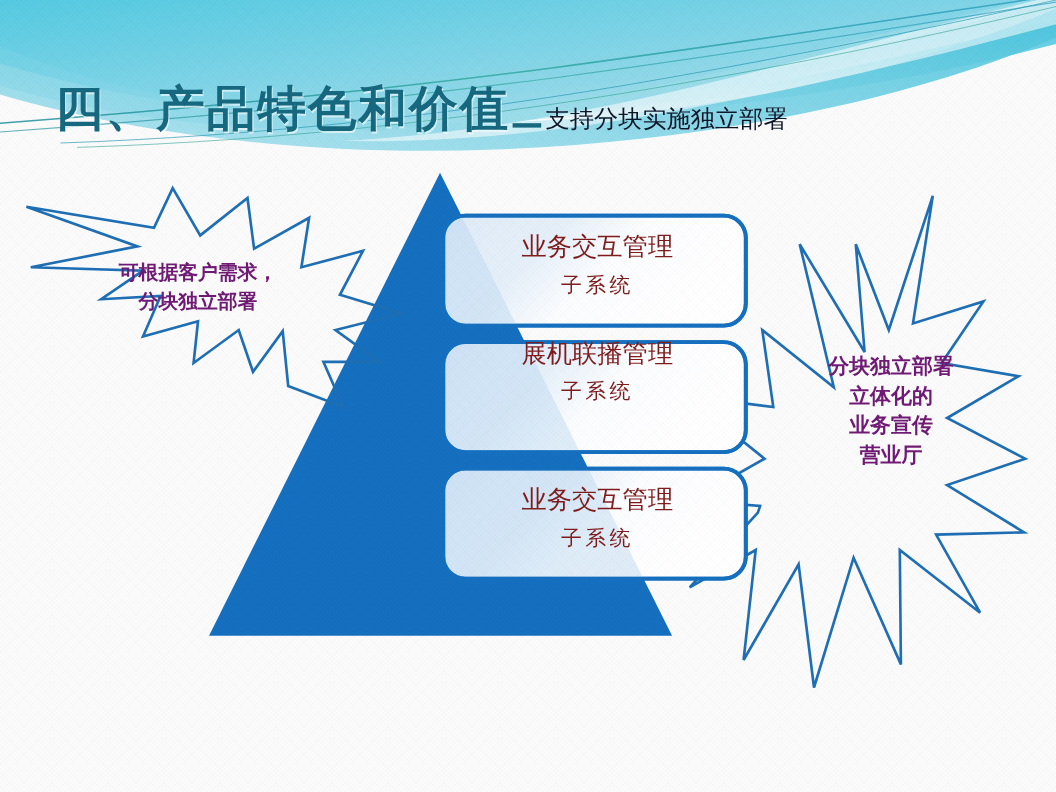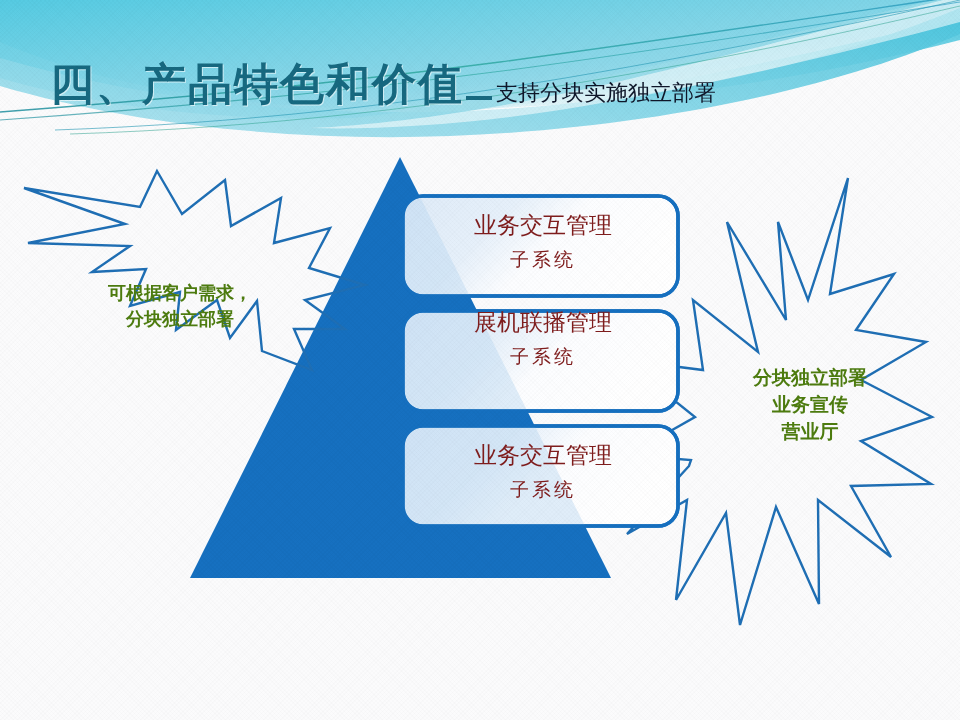--- a/index.html
+++ b/index.html
@@ -41,20 +41,21 @@
   }
   #main-title {
     font-family: "DejaVu Sans", "Liberation Sans", sans-serif;
     font-size: 44px;
     font-weight: bold;
     color: #176980;
     letter-spacing: 2px;
     line-height: 1;
     font-style: normal;
     text-shadow: 1px 1px 0 rgba(255,255,255,0.6);
+    margin-top: 16px;
   }
   #title-underscore {
     display: inline-block;
     width: 26px;
     height: 4px;
     background: #176980;
     margin: 0 4px 6px 2px;
   }
   #sub-title {
     font-family: "DejaVu Sans", "Liberation Sans", sans-serif;
@@ -64,25 +65,24 @@
     padding-bottom: 2px;
   }
   #diagram {
     position: absolute;
     left: 0; top: 0;
     width: 960px; height: 720px;
   }
   .callout-text {
     position: absolute;
     text-align: center;
-    color: #4d7c0f;
+    color: #701a75;
     font-family: "DejaVu Sans", "Liberation Sans", sans-serif;
     font-weight: bold;
     pointer-events: none;
-    margin-top: 44px;
   }
   #callout-left-text {
     left: 60px;
     top: 236px;
     width: 240px;
     font-size: 18px;
     line-height: 26px;
   }
   #callout-right-text {
     left: 730px;
@@ -219,20 +219,21 @@
     </g>
   </svg>
 
   <div class="callout-text" id="callout-left-text">
     <div>可根据客户需求，</div>
     <div>分块独立部署</div>
   </div>
 
   <div class="callout-text" id="callout-right-text">
     <div>分块独立部署</div>
+    <div>立体化的</div>
     <div>业务宣传</div>
     <div>营业厅</div>
   </div>
 
   <div class="box-label" id="box1-label">
     <span class="l1">业务交互管理</span>
     <span class="l2">子系统</span>
   </div>
 
   <div class="box-label" id="box2-label">

